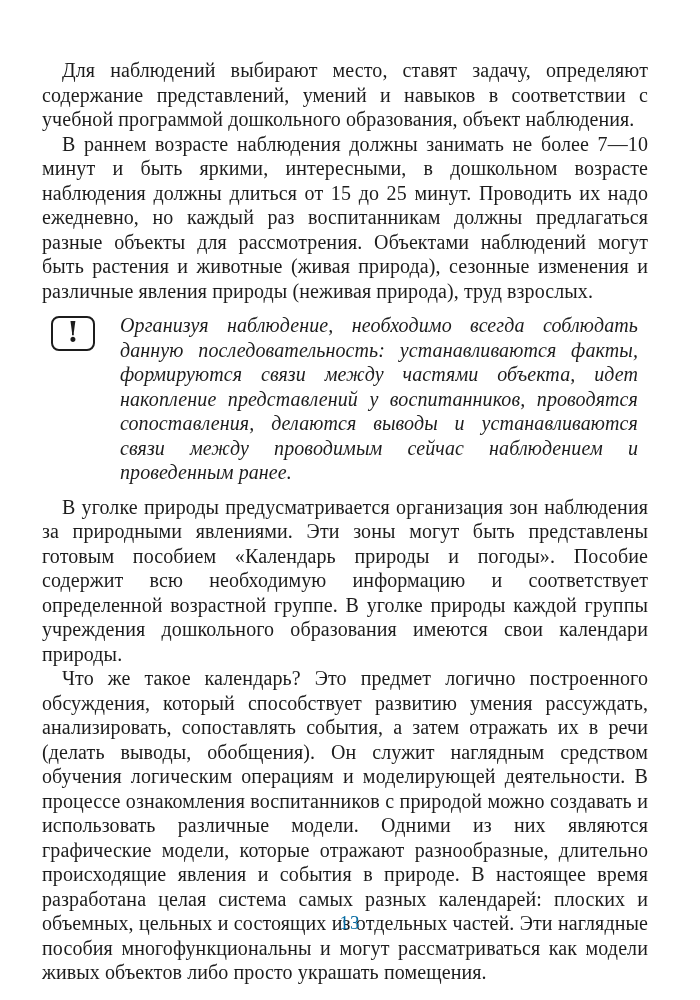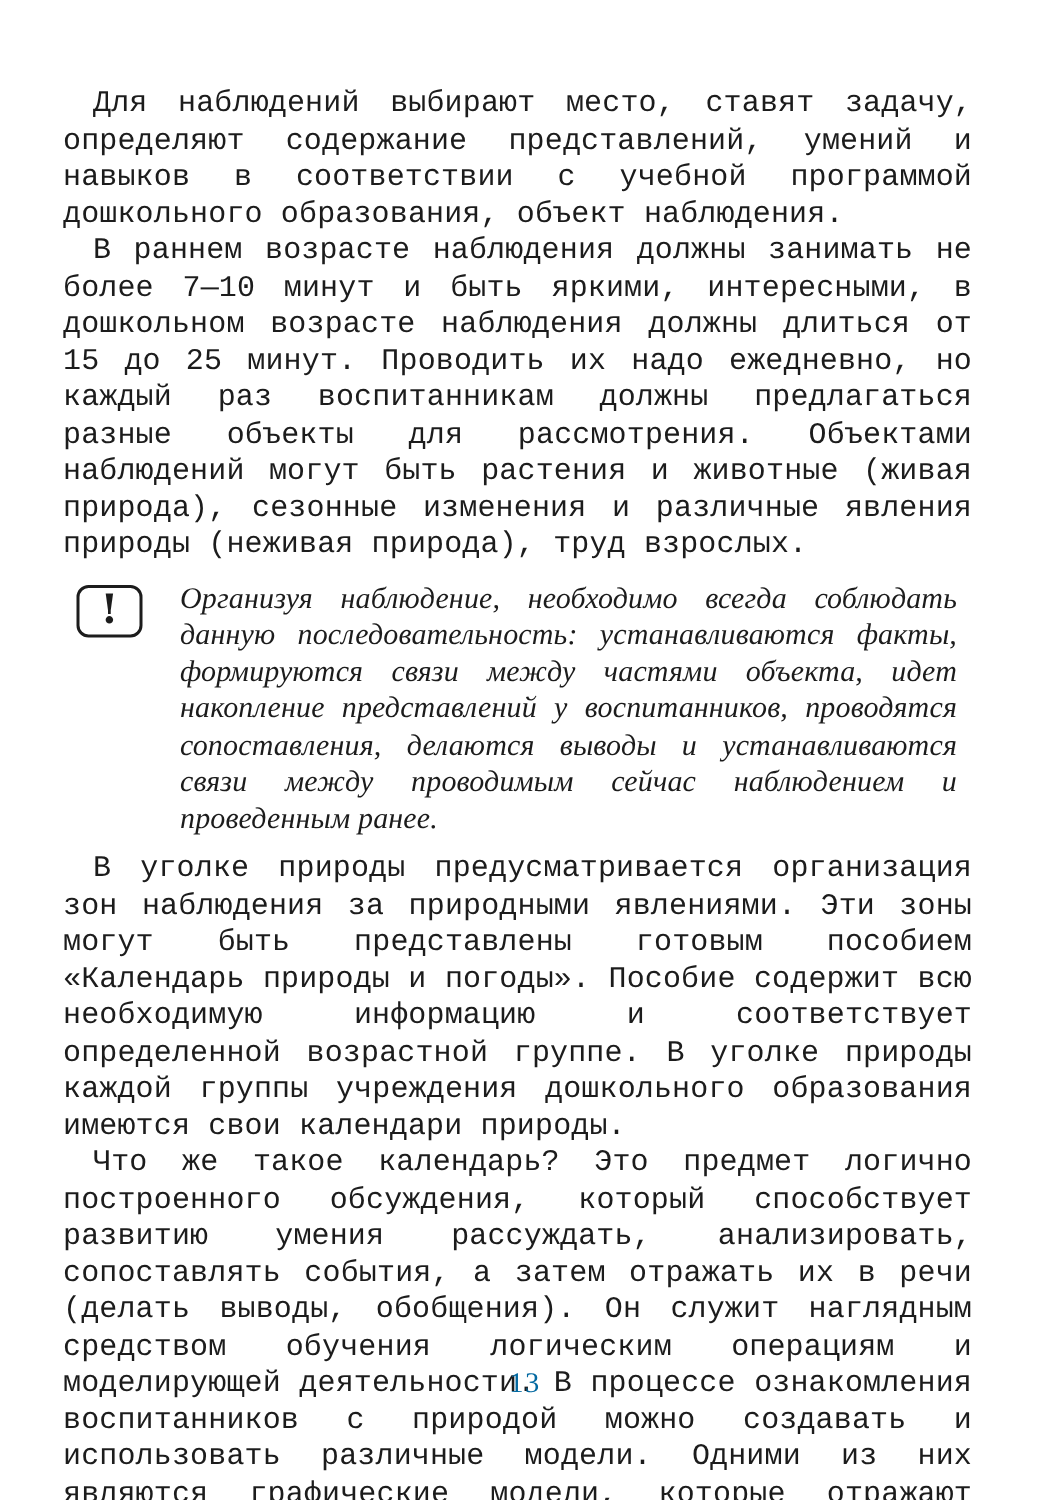--- a/index.html
+++ b/index.html
@@ -22,21 +22,20 @@
     left: 42px;
     right: 52px;
     font-size: 20px;
     line-height: 24.5px;
     text-align: justify;
     letter-spacing: 0.1px;
   }
   .para {
     margin: 0;
     text-indent: 20px;
-    font-family: Liberation Mono, monospace;
   }
   .callout {
     position: relative;
     margin: 5px 0 4px 0;
     padding-left: 68px;
     min-height: 40px;
   }
   .callout-icon-box {
     position: absolute;
     left: 9px;

